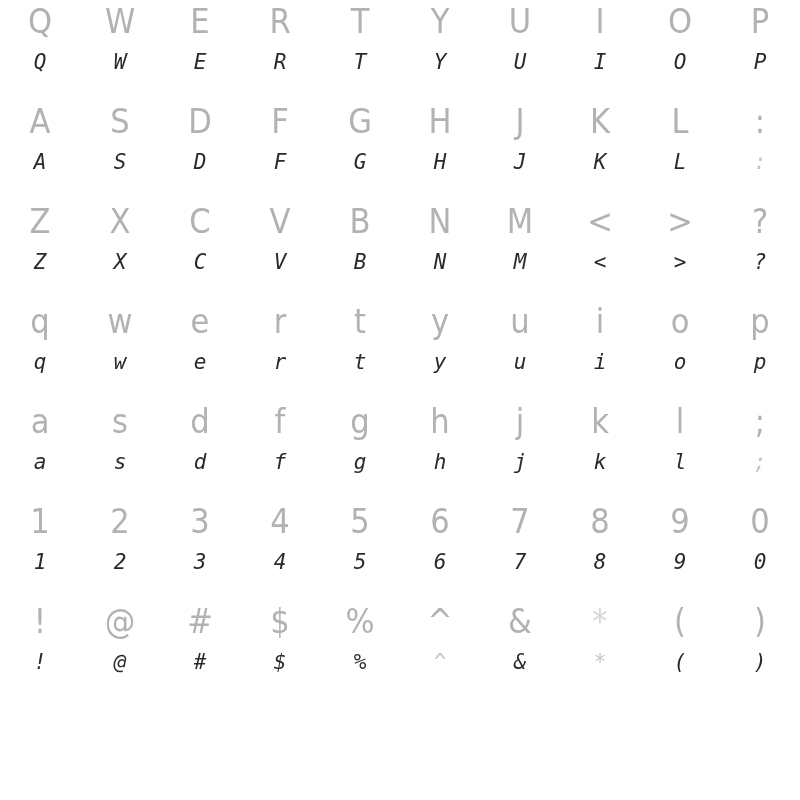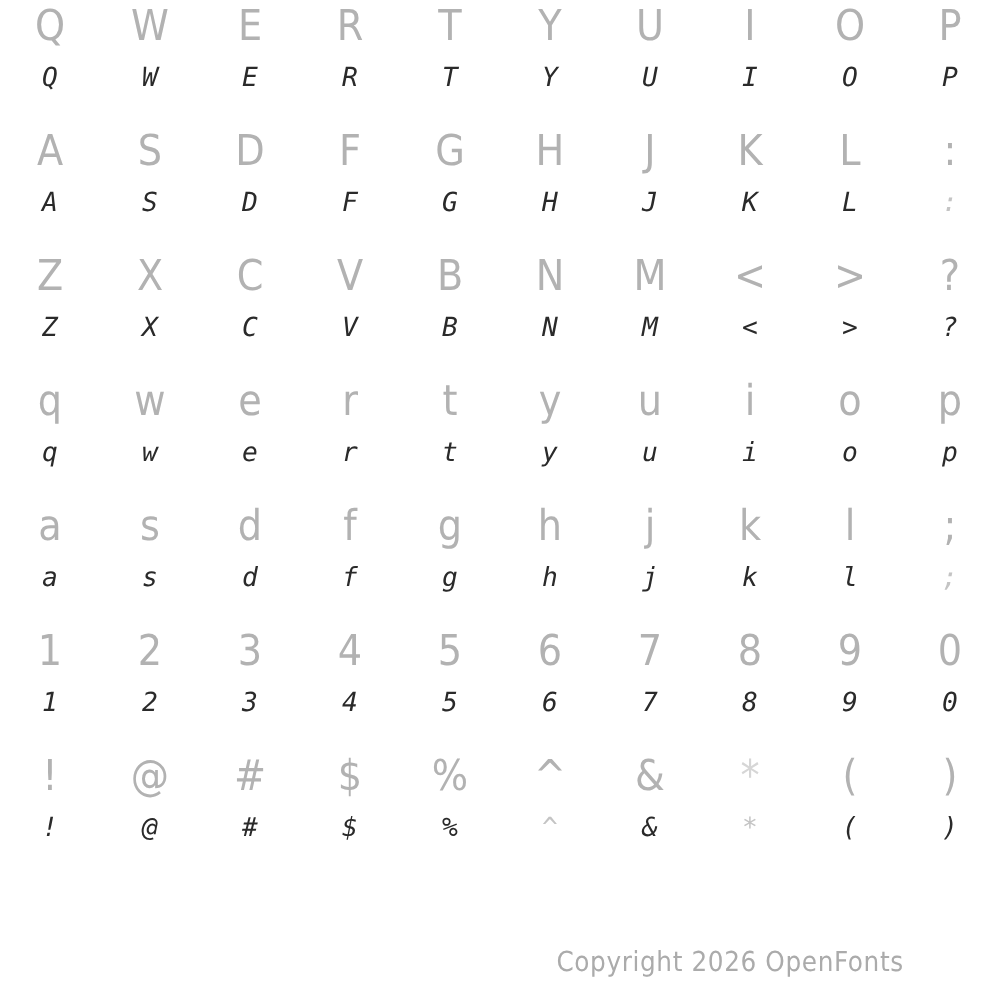--- a/index.html
+++ b/index.html
@@ -97,14 +97,13 @@
       </div>
       <div class="pair-block">
         <div class="glyph-row row-large"><span class="cell">1</span><span class="cell">2</span><span class="cell">3</span><span class="cell">4</span><span class="cell">5</span><span class="cell">6</span><span class="cell">7</span><span class="cell">8</span><span class="cell">9</span><span class="cell">0</span></div>
         <div class="glyph-row row-small"><span class="cell">1</span><span class="cell">2</span><span class="cell">3</span><span class="cell">4</span><span class="cell">5</span><span class="cell">6</span><span class="cell">7</span><span class="cell">8</span><span class="cell">9</span><span class="cell">0</span></div>
       </div>
       <div class="pair-block">
         <div class="glyph-row row-large"><span class="cell">!</span><span class="cell">@</span><span class="cell">#</span><span class="cell">$</span><span class="cell">%</span><span class="cell">^</span><span class="cell">&amp;</span><span class="cell faint">*</span><span class="cell">(</span><span class="cell">)</span></div>
         <div class="glyph-row row-small"><span class="cell">!</span><span class="cell">@</span><span class="cell">#</span><span class="cell">$</span><span class="cell">%</span><span class="cell faint">^</span><span class="cell">&amp;</span><span class="cell faint">*</span><span class="cell">(</span><span class="cell">)</span></div>
       </div>
     </div>
-  <div class="footer-copyright">Copyright 2026 OpenFonts</div>
 </div>
 
 </body></html>

